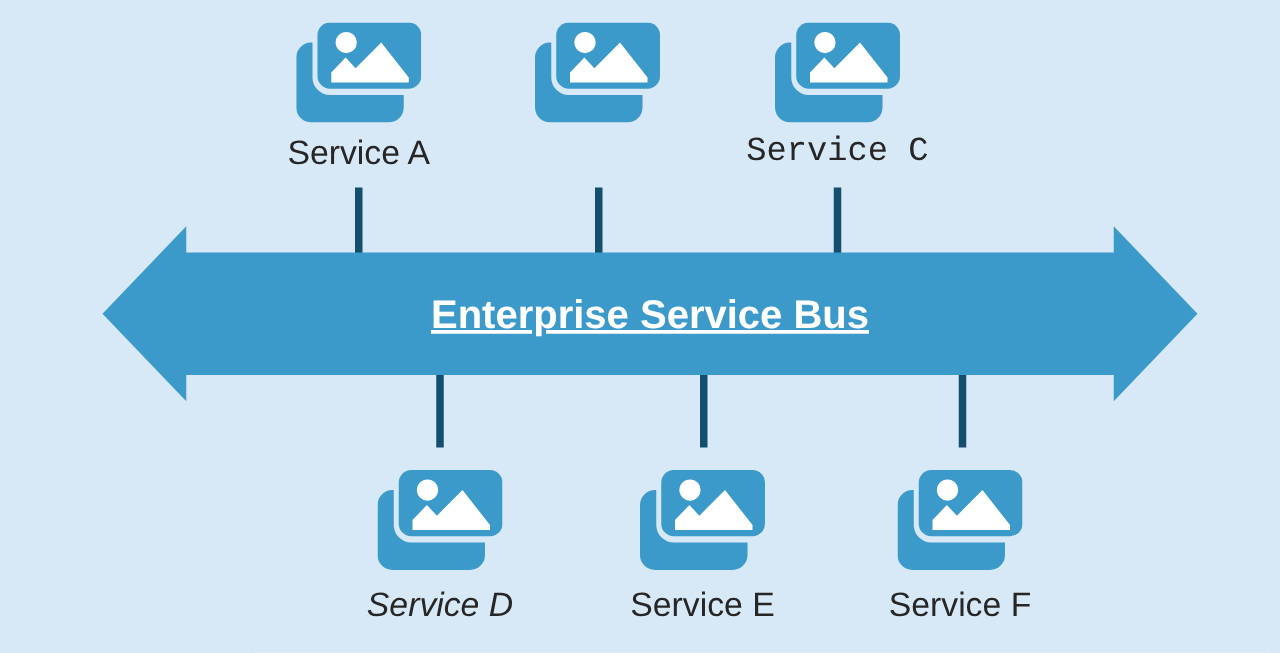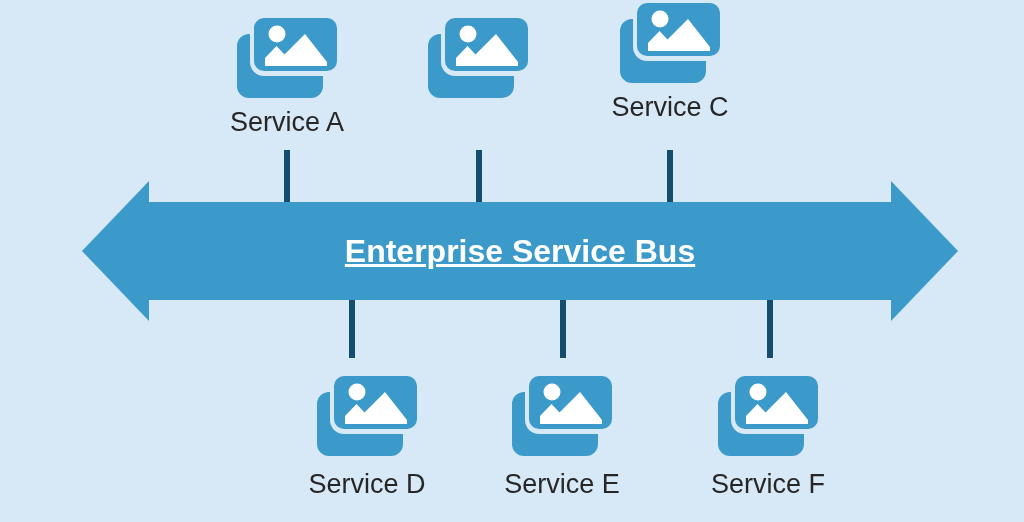--- a/index.html
+++ b/index.html
@@ -90,32 +90,32 @@
   <div class="service-node node-top" style="left:368px; top:18px;">
     <svg class="icon-wrap" viewBox="0 0 100 80" aria-hidden="true">
       <rect x="0" y="16" width="86" height="64" rx="12" fill="var(--accent-blue, #3b9aca)"></rect>
       <rect x="13" y="-6" width="92" height="64" rx="14" fill="var(--background, #d7e8f6)"></rect>
       <rect x="17" y="0" width="83" height="53" rx="10" fill="var(--accent-blue, #3b9aca)"></rect>
       <circle cx="40" cy="16" r="8.5" fill="var(--icon-detail, #ffffff)"></circle>
       <path d="M28 48 L28 40 L39.5 28 L47.5 36.5 L68 16 L90 44 L90 48 Z" fill="var(--icon-detail, #ffffff)"></path>
     </svg>
   </div>
 
-  <div class="service-node node-top" style="left:560px; top:3px;">
+  <div class="service-node node-top" style="left:560px; top:18px;font-family:Liberation Mono, monospace;">
     <svg class="icon-wrap" viewBox="0 0 100 80" aria-hidden="true">
       <rect x="0" y="16" width="86" height="64" rx="12" fill="var(--accent-blue, #3b9aca)"></rect>
       <rect x="13" y="-6" width="92" height="64" rx="14" fill="var(--background, #d7e8f6)"></rect>
       <rect x="17" y="0" width="83" height="53" rx="10" fill="var(--accent-blue, #3b9aca)"></rect>
       <circle cx="40" cy="16" r="8.5" fill="var(--icon-detail, #ffffff)"></circle>
       <path d="M28 48 L28 40 L39.5 28 L47.5 36.5 L68 16 L90 44 L90 48 Z" fill="var(--icon-detail, #ffffff)"></path>
     </svg>
     <div class="service-label">Service C</div>
   </div>
 
-  <div class="service-node node-bottom" style="left:257px; top:376px;">
+  <div class="service-node node-bottom" style="left:242px; top:376px;font-style:italic;">
     <svg class="icon-wrap" viewBox="0 0 100 80" aria-hidden="true">
       <rect x="0" y="16" width="86" height="64" rx="12" fill="var(--accent-blue, #3b9aca)"></rect>
       <rect x="13" y="-6" width="92" height="64" rx="14" fill="var(--background, #d7e8f6)"></rect>
       <rect x="17" y="0" width="83" height="53" rx="10" fill="var(--accent-blue, #3b9aca)"></rect>
       <circle cx="40" cy="16" r="8.5" fill="var(--icon-detail, #ffffff)"></circle>
       <path d="M28 48 L28 40 L39.5 28 L47.5 36.5 L68 16 L90 44 L90 48 Z" fill="var(--icon-detail, #ffffff)"></path>
     </svg>
     <div class="service-label">Service D</div>
   </div>
 

